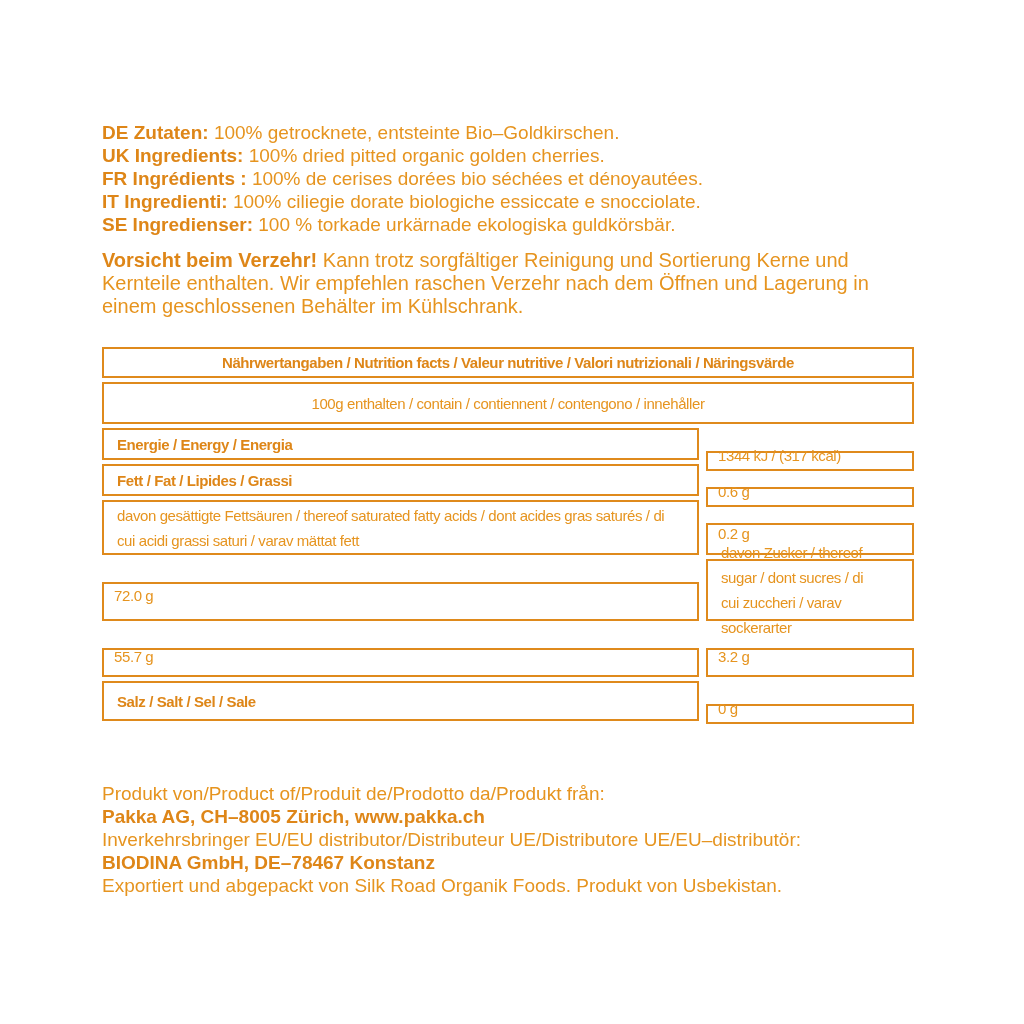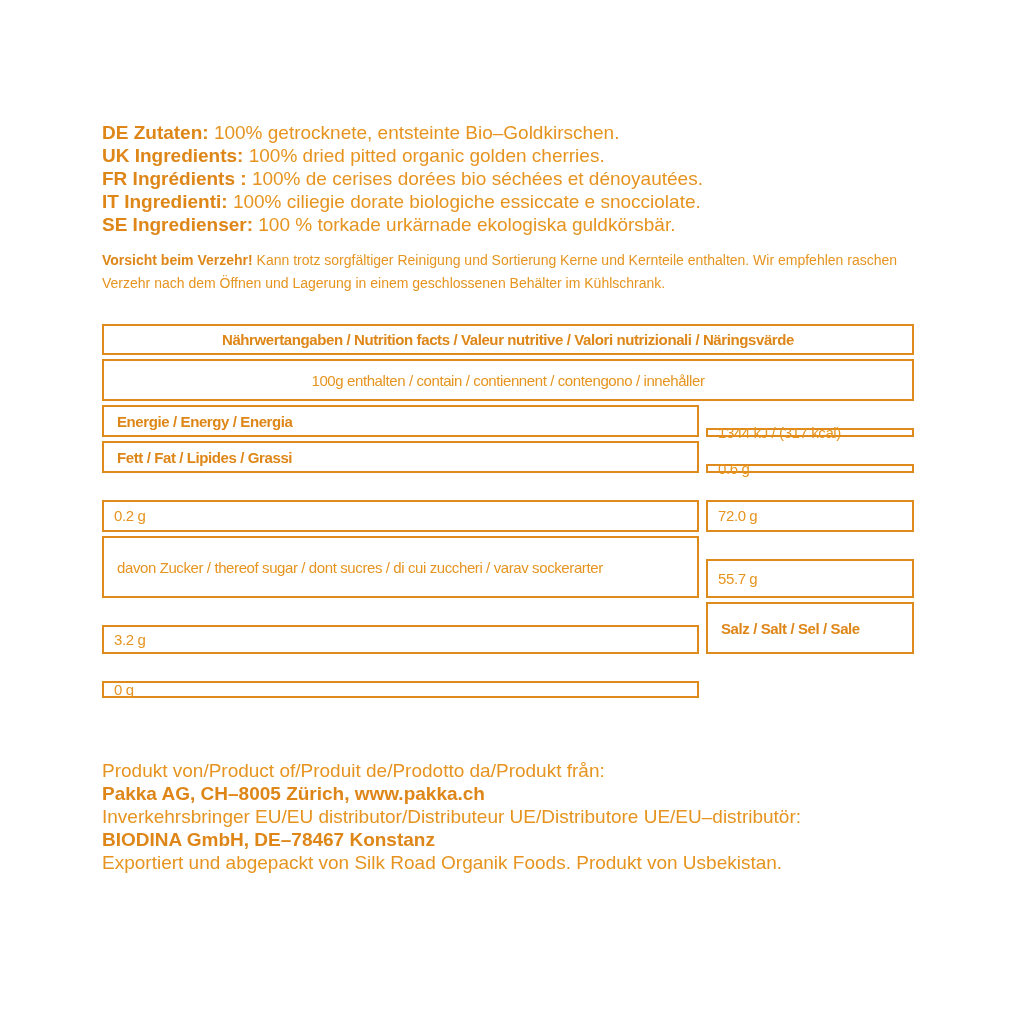--- a/index.html
+++ b/index.html
@@ -30,21 +30,21 @@
     font-size: 19px;
     line-height: 23px;
     white-space: nowrap;
   }
   .ingredients b, .warning b, .producer .bold {
     font-weight: 700;
     color: var(--txtBold, #DE8618);
   }
   .warning {
     margin: 13px 0 0 0;
-    font-size: 14px;
+    font-size: 20px;
     line-height: 23px;
   }
   .producer { margin-top: 21px; }
   .producer .bold { font-weight: 700; }
   
   .ntable {
     margin-top: 29px;
     width: 812px;
     display: grid;
     grid-template-columns: 1fr 208px;
@@ -70,21 +70,21 @@
   }
   .cell.title {
     font-weight: 700;
     color: var(--txtBold, #DE8618);
   }
   .cell.label { padding: 2px 30px 2px 13px; }
   .cell.label.bold {
     font-weight: 700;
     color: var(--txtBold, #DE8618);
   }
-  .cell.value { padding: 2px 6px 3px 10px; white-space: nowrap; margin-top: 23px; }
+  .cell.value { padding: 2px 6px 14px 10px; white-space: nowrap; margin-top: 23px; }
 </style>
 </head>
 <body>
 
 <div class="canvas">
   <div class="sheet">
 
     <section class="ingredients">
 
         <p><b>DE Zutaten:</b> <span>100% getrocknete, entsteinte Bio–Goldkirschen.</span></p>
@@ -103,20 +103,21 @@
     <div class="ntable">
       <div class="cell span2 title">Nährwertangaben / Nutrition facts / Valeur nutritive / Valori nutrizionali / Näringsvärde</div>
       <div class="cell span2">100g enthalten / contain / contiennent / contengono / innehåller</div>
 
         <div class="cell label bold">Energie / Energy / Energia</div>
         <div class="cell value">1344 kJ / (317 kcal)</div>
 
         <div class="cell label bold">Fett / Fat / Lipides / Grassi</div>
         <div class="cell value">0.6 g</div>
 
+        <div class="cell label">davon gesättigte Fettsäuren / thereof saturated fatty acids / dont acides gras saturés / di cui acidi grassi saturi / varav mättat fett</div>
         <div class="cell value">0.2 g</div>
 
         <div class="cell value">72.0 g</div>
 
         <div class="cell label">davon Zucker / thereof sugar / dont sucres / di cui zuccheri / varav sockerarter</div>
         <div class="cell value">55.7 g</div>
 
         <div class="cell value">3.2 g</div>
 
         <div class="cell label bold">Salz / Salt / Sel / Sale</div>

